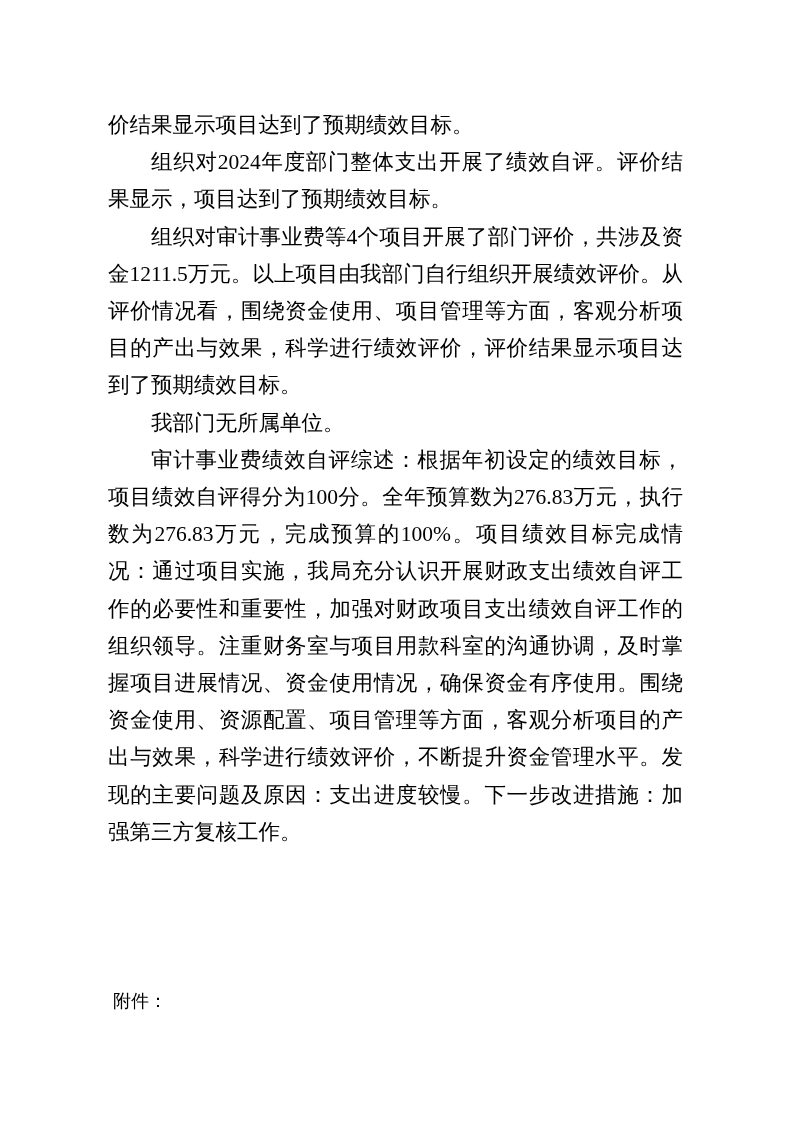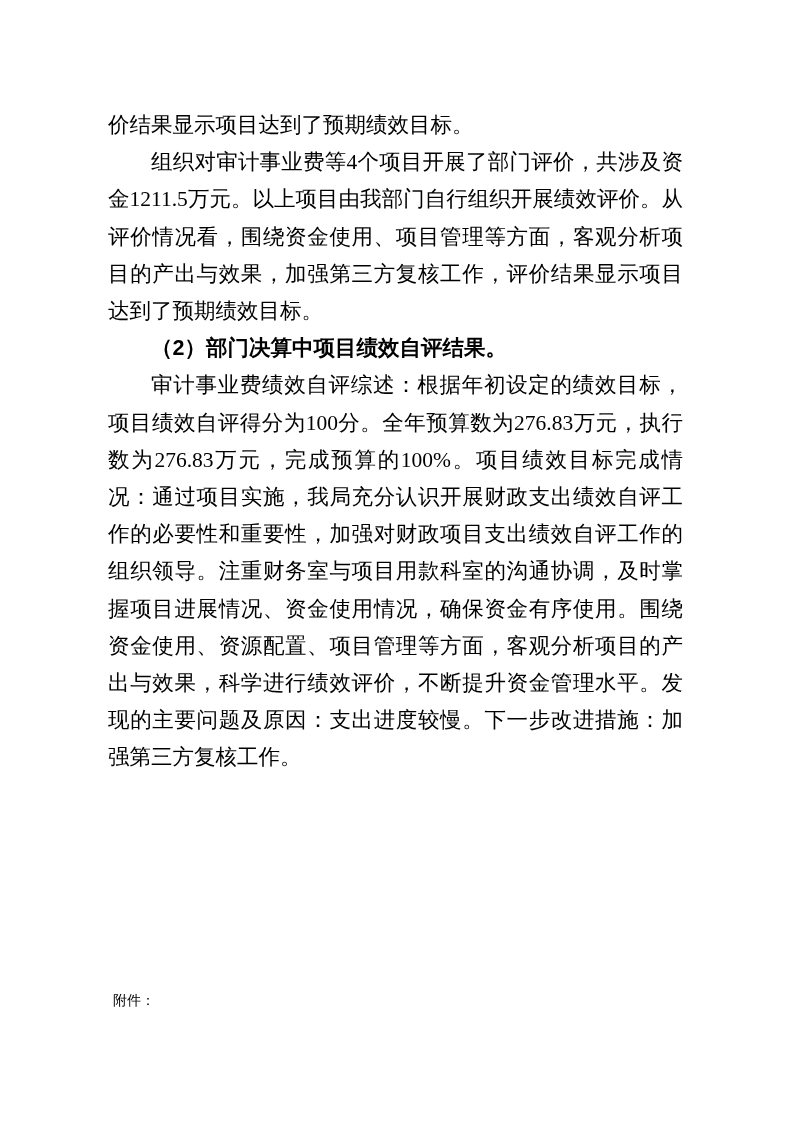--- a/index.html
+++ b/index.html
@@ -35,30 +35,31 @@
     text-indent: 43px;
   }
   .para.heading {
     font-weight: 700;
     font-family: "Liberation Sans", "DejaVu Sans", sans-serif;
   }
   .attachment {
     position: absolute;
     left: 113px;
     top: 992px;
-    font-size: 14px;
+    font-size: 18px;
     line-height: 18px;
     font-family: "Liberation Serif", "DejaVu Serif", serif;
     color: #000000;
   }
 </style>
 </head>
 <body>
 
 <div class="page">
   <div class="content">
     <p class="para">价结果显示项目达到了预期绩效目标。</p>
-    <p class="para indent">组织对审计事业费等4个项目开展了部门评价，共涉及资金1211.5万元。以上项目由我部门自行组织开展绩效评价。从评价情况看，围绕资金使用、项目管理等方面，客观分析项目的产出与效果，加强第三方复核工作，评价结果显示项目达到了预期绩效目标。</p>
-    <p class="para indent heading">（2）部门决算中项目绩效自评结果。</p>
+    <p class="para indent">组织对2024年度部门整体支出开展了绩效自评。评价结果显示，项目达到了预期绩效目标。</p>
+    <p class="para indent">组织对审计事业费等4个项目开展了部门评价，共涉及资金1211.5万元。以上项目由我部门自行组织开展绩效评价。从评价情况看，围绕资金使用、项目管理等方面，客观分析项目的产出与效果，科学进行绩效评价，评价结果显示项目达到了预期绩效目标。</p>
+    <p class="para indent">我部门无所属单位。</p>
     <p class="para indent">审计事业费绩效自评综述：根据年初设定的绩效目标，项目绩效自评得分为100分。全年预算数为276.83万元，执行数为276.83万元，完成预算的100%。项目绩效目标完成情况：通过项目实施，我局充分认识开展财政支出绩效自评工作的必要性和重要性，加强对财政项目支出绩效自评工作的组织领导。注重财务室与项目用款科室的沟通协调，及时掌握项目进展情况、资金使用情况，确保资金有序使用。围绕资金使用、资源配置、项目管理等方面，客观分析项目的产出与效果，科学进行绩效评价，不断提升资金管理水平。发现的主要问题及原因：支出进度较慢。下一步改进措施：加强第三方复核工作。</p>
   </div>
   <div class="attachment">附件：</div>
 </div>
 
 </body></html>

